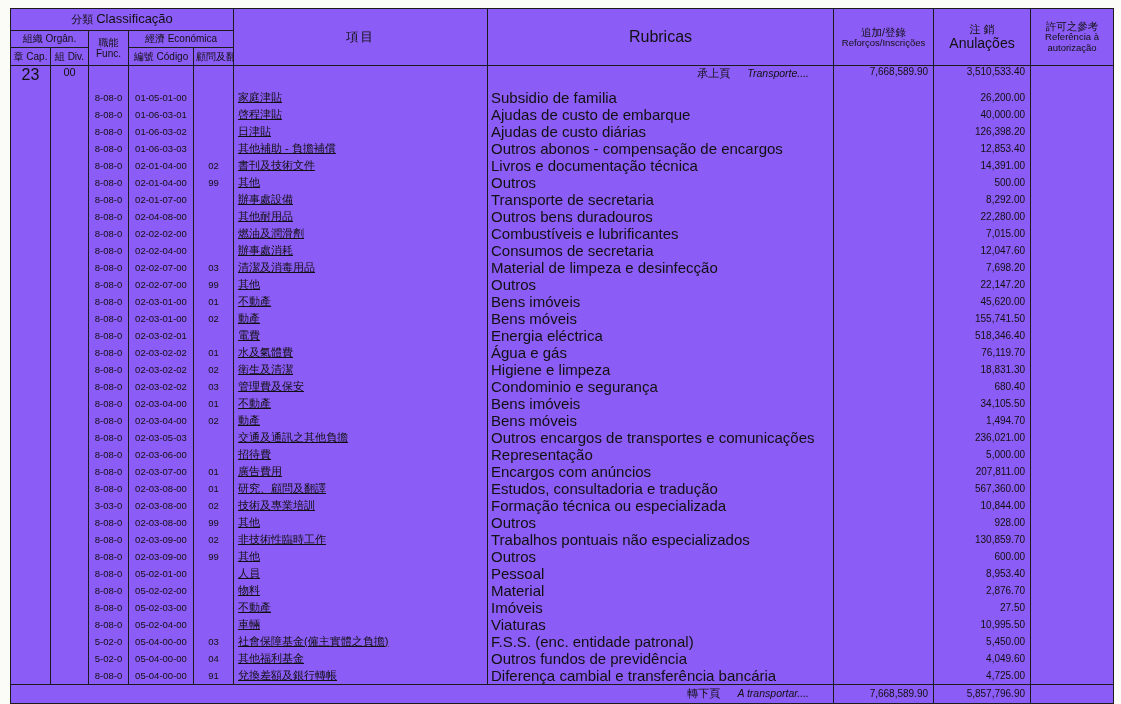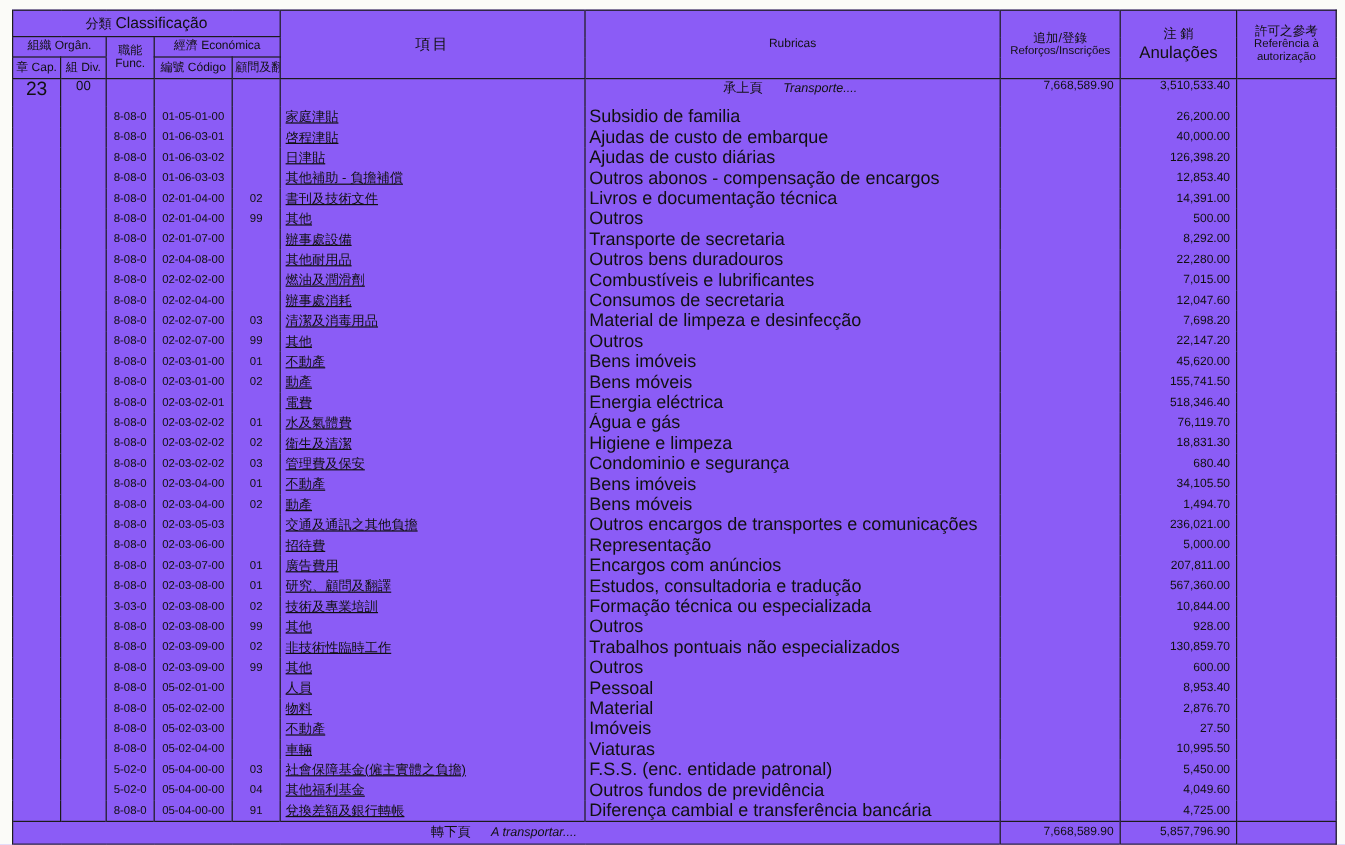--- a/index.html
+++ b/index.html
@@ -34,31 +34,31 @@
     line-height:1.15;
   }
   thead tr.h1{height:22px;}
   thead tr.h2{height:17px;}
   thead tr.h3{height:18px;}
   .hdr-class{font-size:11px;}
   .hdr-class .big{font-size:13px;}
   .hdr-sm{font-size:10px;}
   .hdr-xs{font-size:9.5px;}
   .hdr-item{font-size:12.5px;letter-spacing:2px;}
-  .hdr-rub{font-size:10px;}
+  .hdr-rub{font-size:16px;}
   tbody tr{height:16.7px;}
   tbody tr.carry-row{height:23px;}
   tfoot tr{height:19px;}
   tfoot td{border-top:1.3px solid #1b1b1b;}
   .td-center{text-align:center;}
   .td-code{font-size:9.5px;letter-spacing:0;}
   .td-zh{font-size:11px;padding-left:4px;text-decoration:underline;}
   .td-pt{font-size:15px;padding-left:3px;}
   .td-num{text-align:right;font-size:10px;padding-right:5px;}
-  .td-carry{text-align:center;font-size:11px;padding-right:6px;}
+  .td-carry{text-align:right;font-size:11px;padding-right:24px;}
   .td-carry .it{font-style:italic;font-size:10.5px;margin-left:14px;}
   .bottom-rule{
     width:1103px;height:3.5px;
     border-bottom:1.4px solid #1b1b1b;
   }
 </style>
 </head>
 <body>
 
 <div class="sheet">

